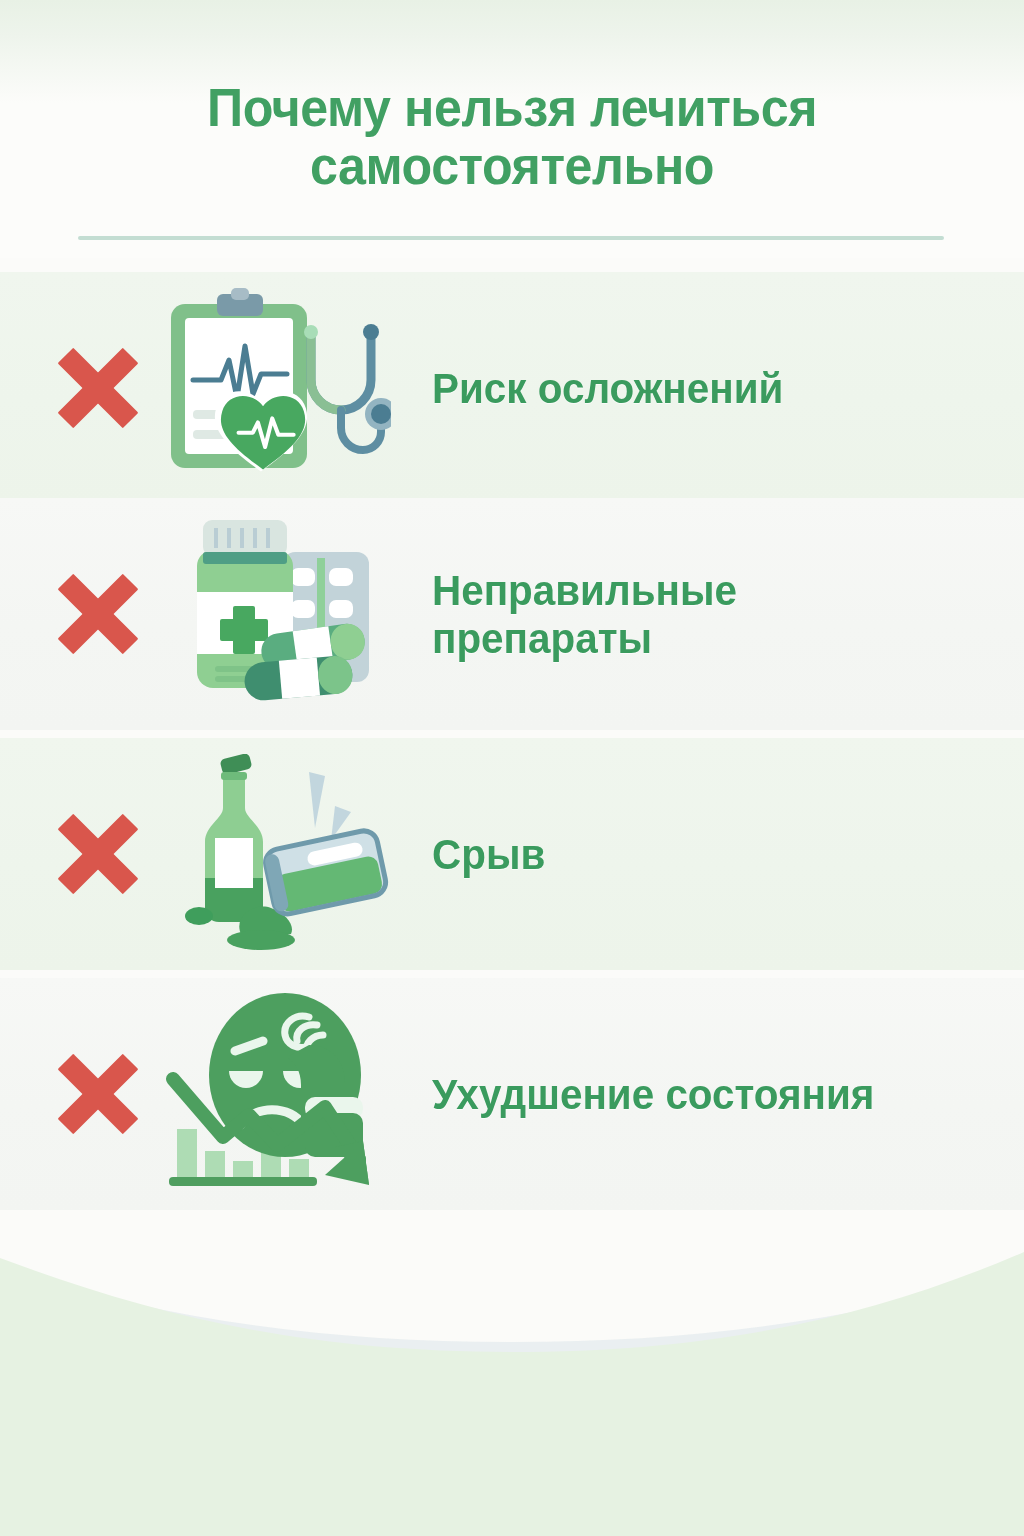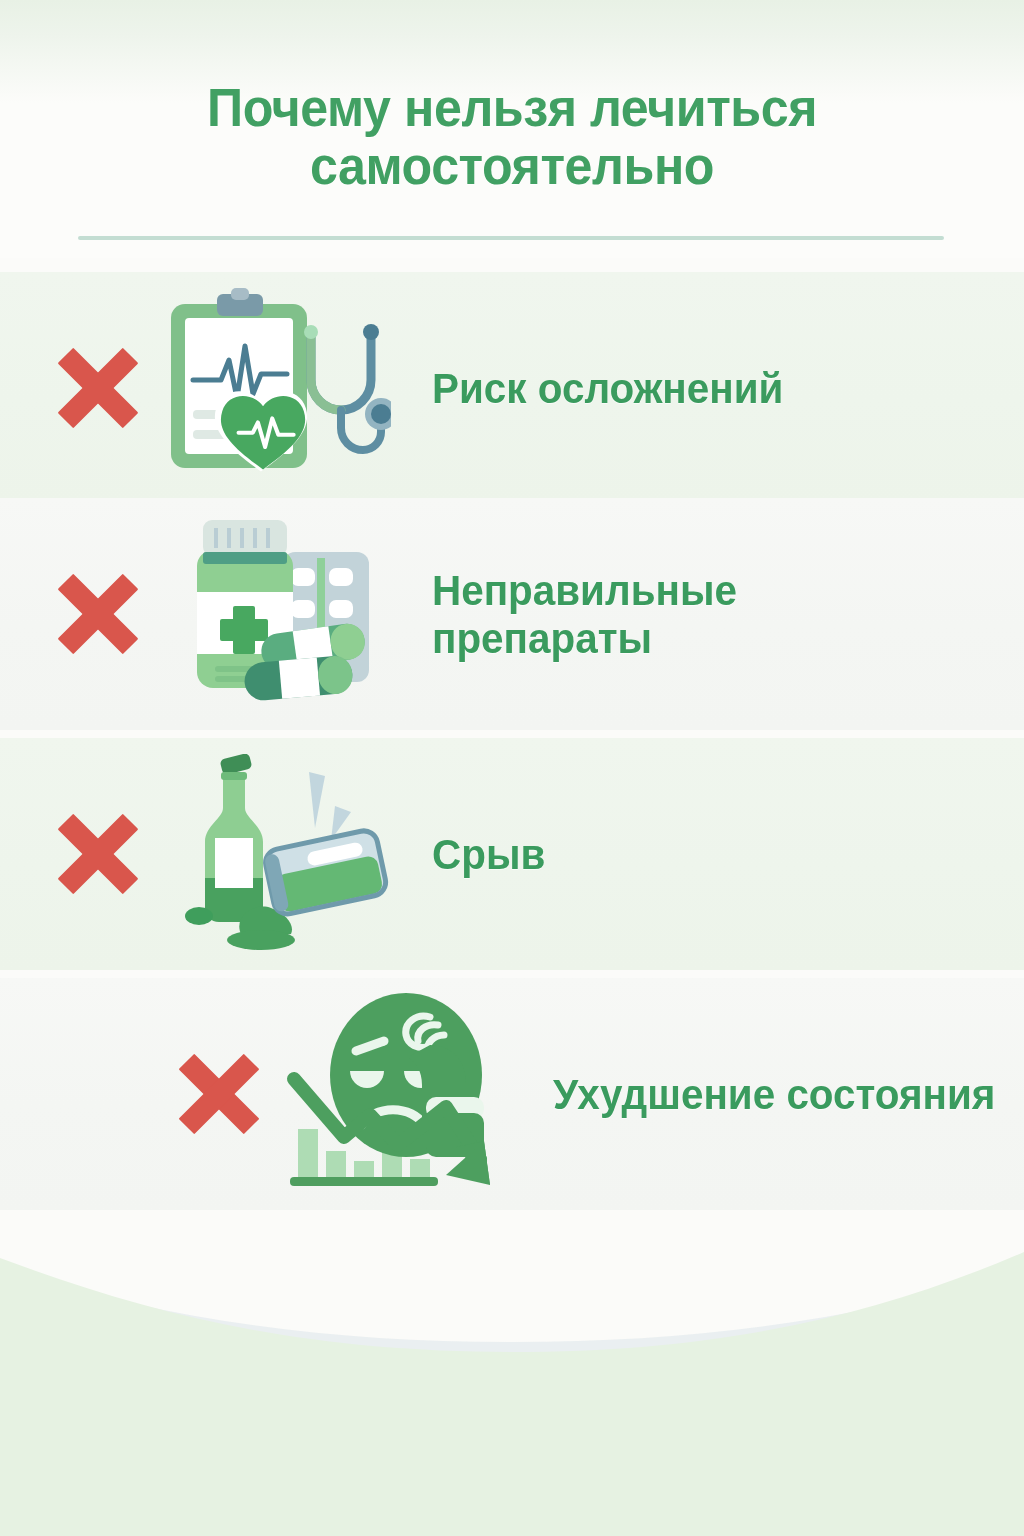--- a/index.html
+++ b/index.html
@@ -53,21 +53,21 @@
   .row {
     position:absolute; left:0; width:1024px;
     display:flex; align-items:center;
   }
   .row.tint-a { background:linear-gradient(180deg,#f0f6ee 0%,#eef5ec 55%,#edf4ea 100%); }
   .row.tint-b { background:linear-gradient(180deg,#f7f8f6 0%,#f4f6f3 55%,#f3f5f2 100%); }
 
   #row-0 { top:272px;  height:232px; }
   #row-1 { top:498px;  height:232px; }
   #row-2 { top:738px;  height:232px; }
-  #row-3 { top:978px;  height:232px;justify-content:flex-end; }
+  #row-3 { top:978px;  height:232px; }
 
   .xmark {
     position:relative;
     width:100px; height:100px;
     margin-left:48px;
     flex:0 0 100px;
   }
   .xmark span {
     position:absolute; top:50%; left:50%;
     width:92px; height:22px;

